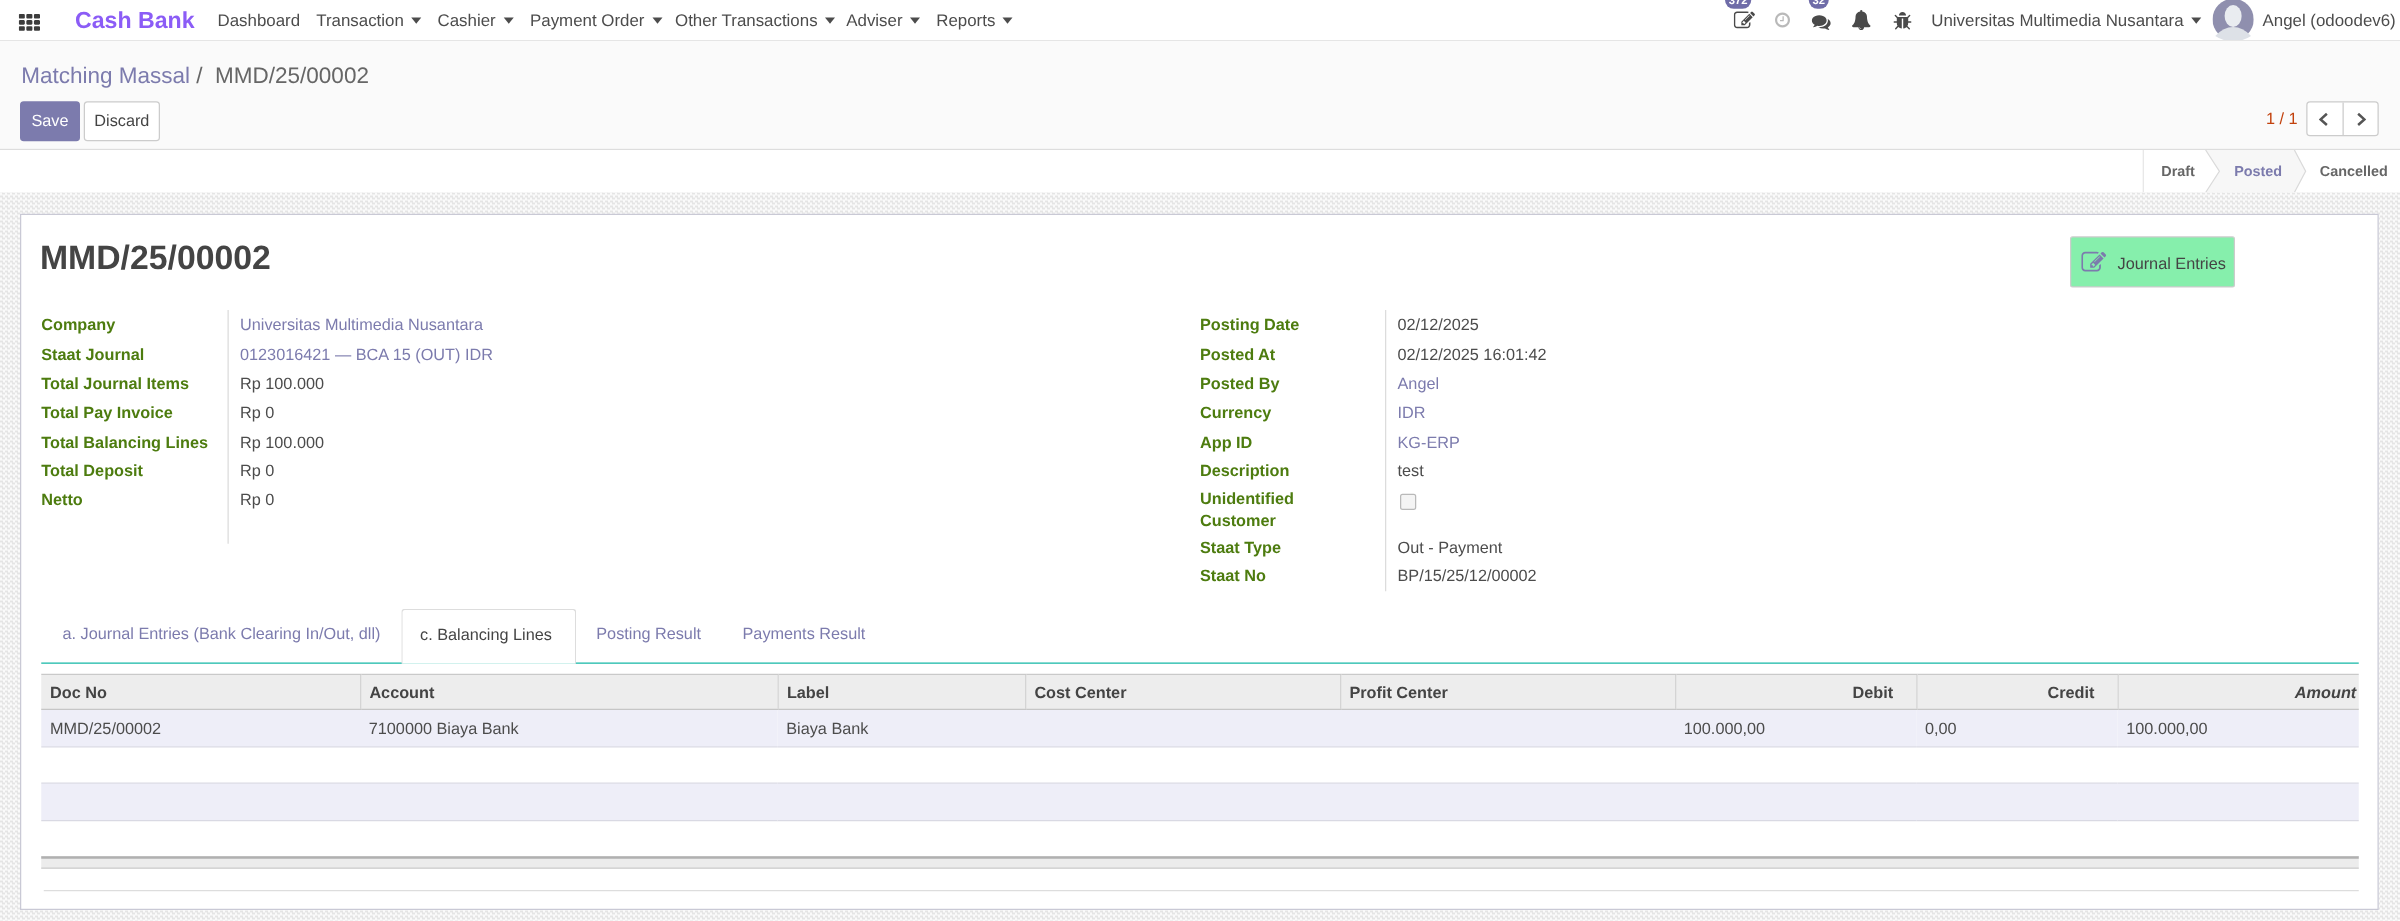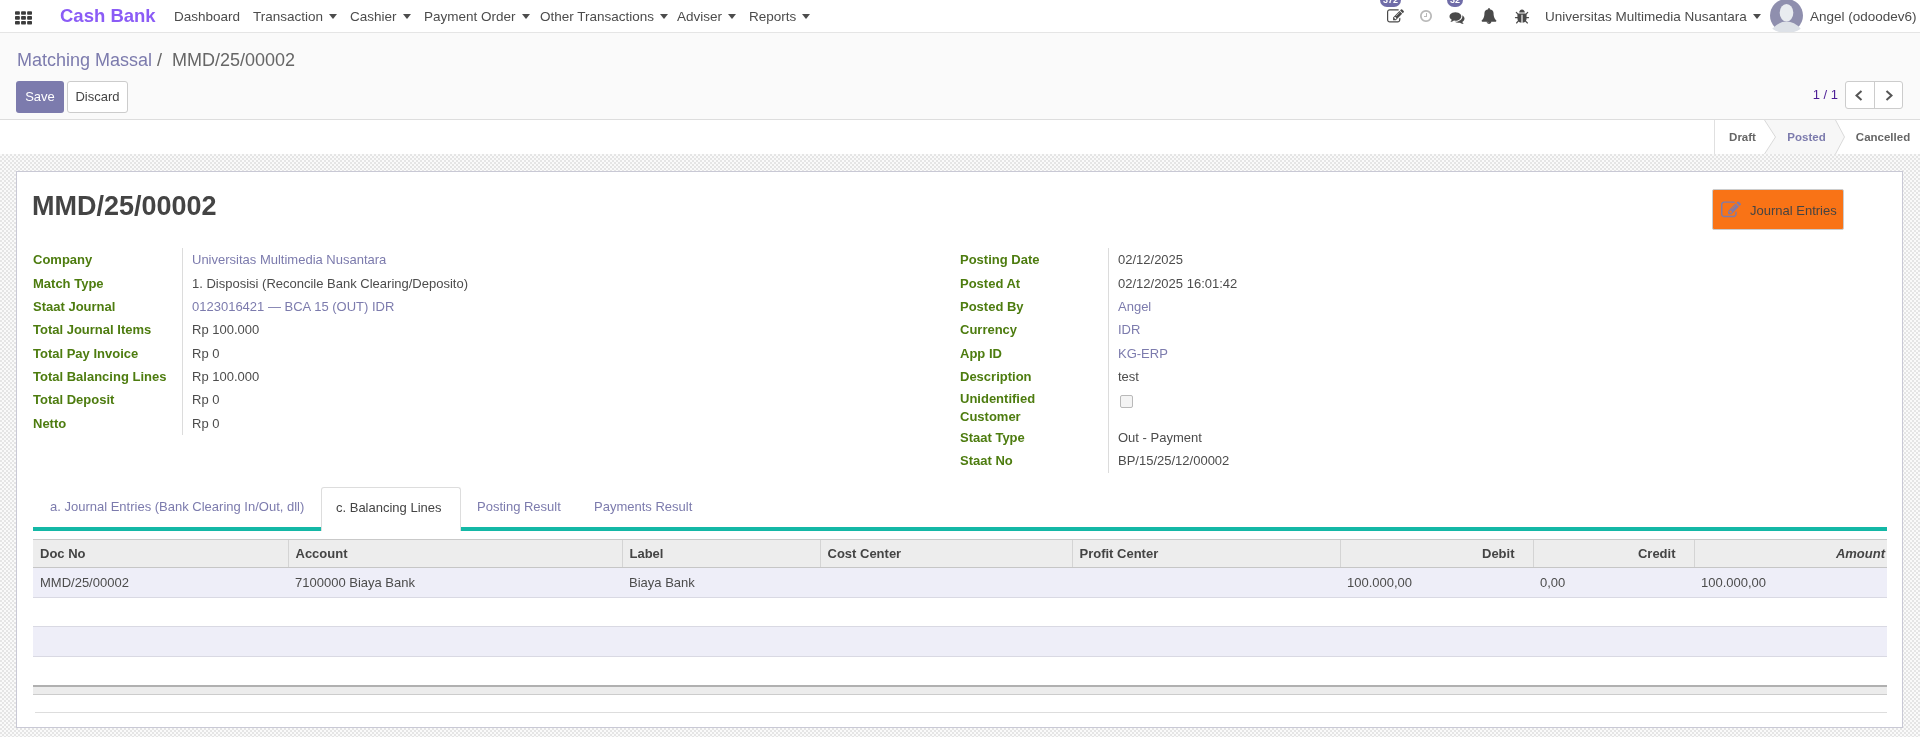--- a/index.html
+++ b/index.html
@@ -12,21 +12,21 @@
 .caret { display:inline-block; width:0; height:0; border-left:4.5px solid transparent; border-right:4.5px solid transparent; border-top:5px solid #4c4c4c; vertical-align:middle; margin-left:6px; margin-top:-2px; }
 #brand { position:absolute; left:60px; top:0; height:32px; line-height:32px; font-size:18.5px; font-weight:bold; color:#8b5cf6; }
 
 
 #cp { position:absolute; left:0; top:33px; width:1920px; height:86px; background:#fafafa; }
 #breadcrumb { position:absolute; left:17px; top:17px; font-size:18px; color:#666; white-space:nowrap; }
 #breadcrumb .bc1 { color:#7c7bad; }
 .btn { position:absolute; font-size:13px; border-radius:3px; text-align:center; }
 #btn-save { left:16px; top:48px; width:48px; height:32px; line-height:32px; background:#7c7bad; color:#fff; }
 #btn-discard { left:67px; top:48px; width:61px; height:32px; line-height:30px; background:#fff; color:#444; border:1px solid #ccc; }
-#pager-txt { position:absolute; left:1790px; top:48px; width:48px; height:28px; line-height:28px; text-align:right; color:#4c1d95; }
+#pager-txt { position:absolute; left:1790px; top:48px; width:48px; height:28px; line-height:28px; text-align:right; color:#c2410c; }
 #pager-btns { position:absolute; left:1845px; top:48px; width:58px; height:28px; background:#fff; border:1px solid #ccc; border-radius:3px; }
 #pager-btns .sep { position:absolute; left:28px; top:0; width:1px; height:26px; background:#ccc; }
 
 
 #statusbar { position:absolute; left:0; top:119px; width:1920px; height:35px; background:#fff; border-top:1px solid #ddd; }
 
 
 #formbg { position:absolute; left:0; top:154px; width:1920px; height:583px;
   background:repeating-conic-gradient(#e5e5e5 0% 25%, #fafafa 0% 50%);
   background-size:4px 4px; }
@@ -42,26 +42,26 @@
 .frow .val { color:#4c4c4c; } .frow .val.purple, .frow span.purple { color:#7c7bad; }
 .purple { color:#7c7bad; }
 #grp-left { left:33px; top:248px; width:700px; }
 #grp-left .lbl { width:159px; }
 #grp-right { left:960px; top:248px; width:600px; }
 #grp-right .lbl { width:158px; }
 .vline { position:absolute; width:1px; background:#dcdcdc; }
 #checkbox { display:inline-block; width:13px; height:13px; background:#f4f4f4; border:1px solid #b9b9b9; border-radius:2px; }
 
 
-#stat-btn { position:absolute; left:1712px; top:189px; width:132px; height:41px; background:#f97316; border:1px solid #ccc; border-radius:2px; }
+#stat-btn { position:absolute; left:1656px; top:189px; width:132px; height:41px; background:#86efac; border:1px solid #ccc; border-radius:2px; }
 #stat-btn svg { position:absolute; left:8px; top:10px; }
 #stat-btn span { position:absolute; left:37px; top:0; height:41px; line-height:41px; font-size:13px; color:#444; }
 
 
-#tabs { position:absolute; left:33px; top:487px; width:1854px; height:44px; border-bottom:4px solid #14b8a6; }
+#tabs { position:absolute; left:33px; top:487px; width:1854px; height:44px; border-bottom:1px solid #14b8a6; }
 #tabs .tab { position:absolute; top:0; height:44px; line-height:40px; font-size:13px; color:#7c7bad; padding:0 14px; white-space:nowrap; }
 #tabs .tab.active { background:#fff; border:1px solid #ddd; border-bottom:0; border-radius:3px 3px 0 0; height:44px; color:#444; }
 
 
 #o2mtable { position:absolute; left:33px; top:539px; width:1854px; border-collapse:collapse; table-layout:fixed; font-size:13px; }
 #o2mtable th { background:#ededed; border-top:1px solid #c9c9c9; border-bottom:1px solid #c6c6c6; font-weight:bold; color:#444; text-align:left; height:28px; padding:0 6px 0 7px; }
 #o2mtable th + th { border-left:1px solid #d4d4d4; }
 #o2mtable th.num { text-align:right; padding-right:18px; }
 #o2mtable th.num-last { text-align:right; padding-right:2px;font-style:italic; }
 #o2mtable td { height:29.5px; padding:0 6px 0 7px; border-bottom:1px solid #d9d9e3; color:#4c4c4c; }
@@ -152,24 +152,20 @@
   <svg width="20" height="20" viewBox="0 0 1792 1792" fill="#7c7bad">
       <path d="M888 1184l116-116-152-152-116 116v56h96v96h56zm440-720q-16-16-33 1l-350 350q-17 17-1 33t33-1l350-350q17-17 1-33zm80 594v190q0 119-84.5 203.5t-203.5 84.5h-832q-119 0-203.5-84.5t-84.5-203.5v-832q0-119 84.5-203.5t203.5-84.5h832q63 0 117 25 15 7 18 23 3 17-9 29l-49 49q-14 14-32 8-23-6-45-6h-832q-66 0-113 47t-47 113v832q0 66 47 113t113 47h832q66 0 113-47t47-113v-126q0-13 9-22l64-64q15-15 35-7t20 29zm-96-738l288 288-672 672h-288v-288zm444 132l-92 92-288-288 92-92q28-28 68-28t68 28l152 152q28 28 28 68t-28 68z"></path>
     </svg>
   <span>Journal Entries</span>
 </div>
 
 <div class="fgroup" id="grp-left">
   <div class="frow">
       <span class="lbl">Company</span>
       <span class="val purple">Universitas Multimedia Nusantara</span>
-    </div>
-  <div class="frow">
-      <span class="lbl">Match Type</span>
-      <span class="val">1. Disposisi (Reconcile Bank Clearing/Deposito)</span>
     </div>
   <div class="frow">
       <span class="lbl">Staat Journal</span>
       <span class="val purple">0123016421 — BCA 15 (OUT) IDR</span>
     </div>
   <div class="frow">
       <span class="lbl">Total Journal Items</span>
       <span class="val">Rp 100.000</span>
     </div>
   <div class="frow">

